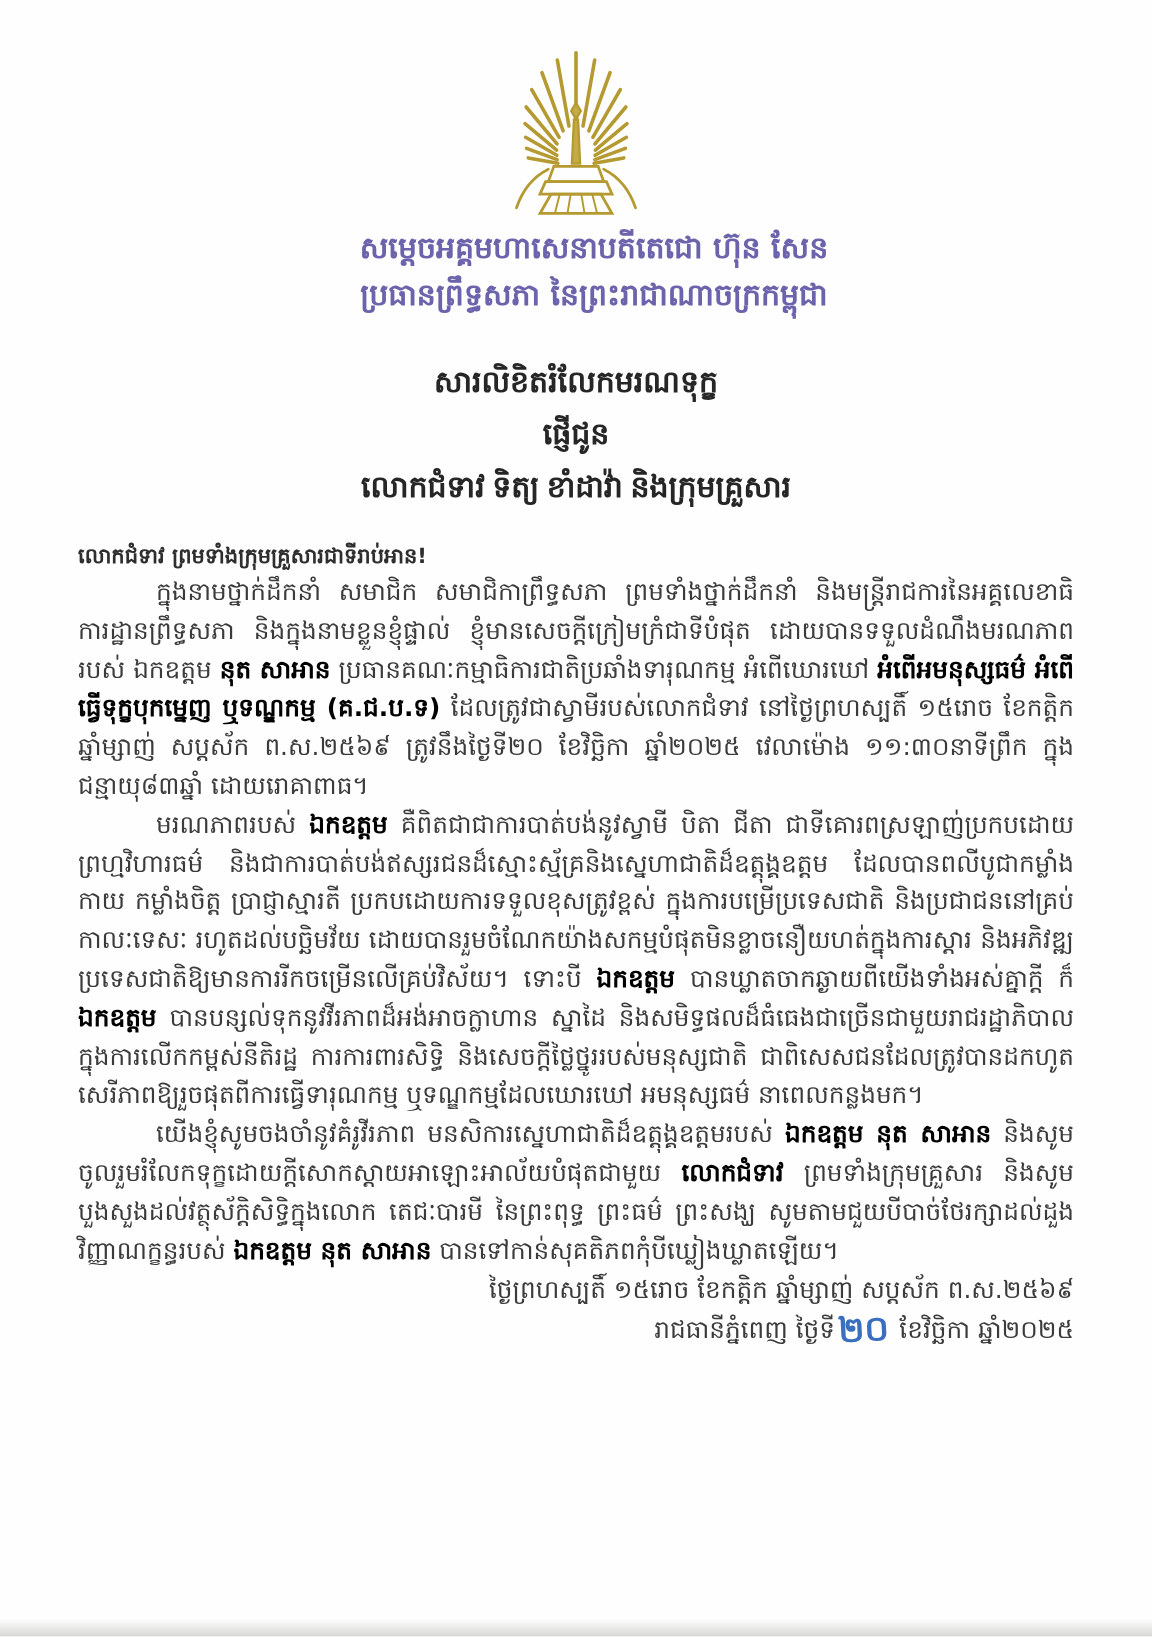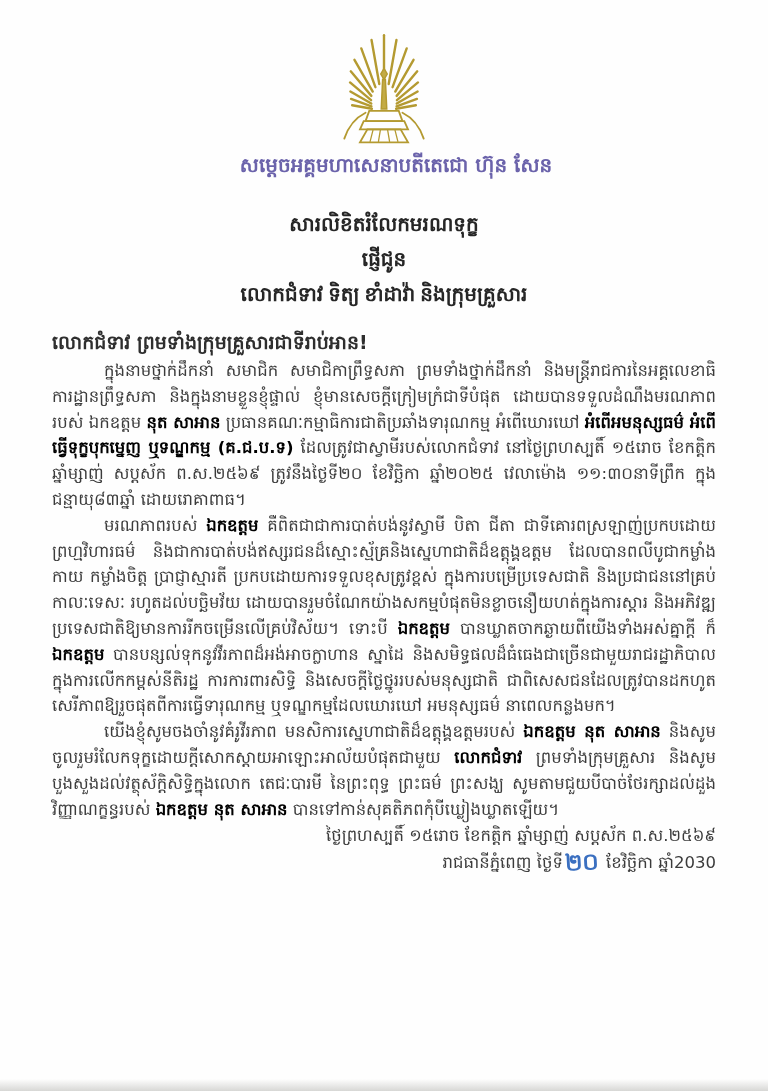--- a/index.html
+++ b/index.html
@@ -13,21 +13,21 @@
     content:"";position:absolute;left:0;right:0;bottom:0;height:12px;
     background:linear-gradient(to top,#d7d7d5,rgba(215,215,213,0));
     pointer-events:none;
   }
   .emblem-wrap{padding-top:26px;text-align:center;}
   .letterhead{ text-align:center; color:#6b63ab; font-weight:bold;padding-left:24px; }
   .letterhead .lh-line{font-size:20px;line-height:31px;}
   .doc-title{ text-align:center; font-weight:bold; color:#262626; margin-top:26px;font-family:Liberation Serif, serif;}
   .doc-title .t-line{font-size:20px;line-height:35px;}
   .content{padding:0 52px;}
-  .salutation{ font-weight:bold; font-size:19px; color:#2e2e2e; margin-top:18px; }
+  .salutation{ font-weight:bold; font-size:14px; color:#2e2e2e; margin-top:18px; }
   .body-par{
     margin:0; font-size:16.5px; line-height:25.8px; text-align:justify;
     text-indent:52px; color:#3b3b3b;
   }
   .body-par .b, .closing .b{font-weight:bold;color:#000000;}
   .closing{
     margin:0; font-size:16.5px; line-height:25.8px; text-indent:52px; color:#3b3b3b;
   }
   .dateline{ text-align:right; font-size:16.5px; line-height:27px; color:#3b3b3b; margin-top:0; }
   .hand-day{
@@ -76,35 +76,36 @@
       <line x1="64" y1="113" x2="66" y2="125" stroke-width="1.4"></line>
       <line x1="72" y1="113" x2="75" y2="125" stroke-width="1.4"></line>
 
       <path d="M40,94 C28,100 21,110 17,122" stroke-width="2"></path>
       <path d="M80,94 C92,100 99,110 103,122" stroke-width="2"></path>
     </svg>
   </div>
 
   <div class="letterhead">
     <div class="lh-line">សម្តេចអគ្គមហាសេនាបតីតេជោ ហ៊ុន សែន</div>
+    <div class="lh-line">ប្រធានព្រឹទ្ធសភា នៃព្រះរាជាណាចក្រកម្ពុជា</div>
   </div>
 
   <div class="doc-title">
     <div class="t-line">សារលិខិតរំលែកមរណទុក្ខ</div>
     <div class="t-line">ផ្ញើជូន</div>
     <div class="t-line">លោកជំទាវ ទិត្យ ខាំដាវ៉ា និងក្រុមគ្រួសារ</div>
   </div>
 
   <div class="content">
     <div class="salutation">លោកជំទាវ ព្រមទាំងក្រុមគ្រួសារជាទីរាប់អាន!</div>
 
     <p class="body-par"><span>ក្នុងនាមថ្នាក់ដឹកនាំ សមាជិក សមាជិកាព្រឹទ្ធសភា ព្រមទាំងថ្នាក់ដឹកនាំ និងមន្ត្រីរាជការនៃអគ្គលេខាធិការដ្ឋានព្រឹទ្ធសភា និងក្នុងនាមខ្លួនខ្ញុំផ្ទាល់ ខ្ញុំមានសេចក្តីក្រៀមក្រំជាទីបំផុត ដោយបានទទួលដំណឹងមរណភាពរបស់ ឯកឧត្តម </span><span class="b">នុត សាអាន</span><span> ប្រធានគណៈកម្មាធិការជាតិប្រឆាំងទារុណកម្ម អំពើឃោរឃៅ </span><span class="b">អំពើអមនុស្សធម៌ អំពើធ្វើទុក្ខបុកម្នេញ ឬទណ្ឌកម្ម (គ.ជ.ប.ទ)</span><span> ដែលត្រូវជាស្វាមីរបស់លោកជំទាវ នៅថ្ងៃព្រហស្បតិ៍ ១៥រោច ខែកត្តិក ឆ្នាំម្សាញ់ សប្តស័ក ព.ស.២៥៦៩ ត្រូវនឹងថ្ងៃទី២០ ខែវិច្ឆិកា ឆ្នាំ២០២៥ វេលាម៉ោង ១១:៣០នាទីព្រឹក ក្នុងជន្មាយុ៨៣ឆ្នាំ ដោយរោគាពាធ។</span></p>
     <p class="body-par"><span>មរណភាពរបស់ </span><span class="b">ឯកឧត្តម</span><span> គឺពិតជាជាការបាត់បង់នូវស្វាមី បិតា ជីតា ជាទីគោរពស្រឡាញ់ប្រកបដោយព្រហ្មវិហារធម៌ និងជាការបាត់បង់ឥស្សរជនដ៏ស្មោះស្ម័គ្រនិងស្នេហាជាតិដ៏ឧត្តុង្គឧត្តម ដែលបានពលីបូជាកម្លាំងកាយ កម្លាំងចិត្ត ប្រាជ្ញាស្មារតី ប្រកបដោយការទទួលខុសត្រូវខ្ពស់ ក្នុងការបម្រើប្រទេសជាតិ និងប្រជាជននៅគ្រប់កាលៈទេសៈ រហូតដល់បច្ឆិមវ័យ ដោយបានរួមចំណែកយ៉ាងសកម្មបំផុតមិនខ្លាចនឿយហត់ក្នុងការស្តារ និងអភិវឌ្ឍប្រទេសជាតិឱ្យមានការរីកចម្រើនលើគ្រប់វិស័យ។ ទោះបី </span><span class="b">ឯកឧត្តម</span><span> បានឃ្លាតចាកឆ្ងាយពីយើងទាំងអស់គ្នាក្តី ក៏ </span><span class="b">ឯកឧត្តម</span><span> បានបន្សល់ទុកនូវវីរភាពដ៏អង់អាចក្លាហាន ស្នាដៃ និងសមិទ្ធផលដ៏ធំធេងជាច្រើនជាមួយរាជរដ្ឋាភិបាល ក្នុងការលើកកម្ពស់នីតិរដ្ឋ ការការពារសិទ្ធិ និងសេចក្តីថ្លៃថ្នូររបស់មនុស្សជាតិ ជាពិសេសជនដែលត្រូវបានដកហូតសេរីភាពឱ្យរួចផុតពីការធ្វើទារុណកម្ម ឬទណ្ឌកម្មដែលឃោរឃៅ អមនុស្សធម៌ នាពេលកន្លងមក។</span></p>
     <p class="body-par"><span>យើងខ្ញុំសូមចងចាំនូវគំរូវីរភាព មនសិការស្នេហាជាតិដ៏ឧត្តុង្គឧត្តមរបស់ </span><span class="b">ឯកឧត្តម នុត សាអាន</span><span> និងសូមចូលរួមរំលែកទុក្ខដោយក្តីសោកស្តាយអាឡោះអាល័យបំផុតជាមួយ </span><span class="b">លោកជំទាវ</span><span> ព្រមទាំងក្រុមគ្រួសារ និងសូមបួងសួងដល់វត្ថុស័ក្តិសិទ្ធិក្នុងលោក តេជៈបារមី នៃព្រះពុទ្ធ ព្រះធម៌ ព្រះសង្ឃ សូមតាមជួយបីបាច់ថែរក្សាដល់ដួងវិញ្ញាណក្ខន្ធរបស់ </span><span class="b">ឯកឧត្តម នុត សាអាន</span><span> បានទៅកាន់សុគតិភពកុំបីឃ្លៀងឃ្លាតឡើយ។</span></p>
 
     <div class="dateline">
       <div>ថ្ងៃព្រហស្បតិ៍ ១៥រោច ខែកត្តិក ឆ្នាំម្សាញ់ សប្តស័ក ព.ស.២៥៦៩</div>
-      <div><span>រាជធានីភ្នំពេញ ថ្ងៃទី</span><span class="hand-day">២០</span><span> ខែវិច្ឆិកា ឆ្នាំ2030</span></div>
+      <div><span>រាជធានីភ្នំពេញ ថ្ងៃទី</span><span class="hand-day">២០</span><span> ខែវិច្ឆិកា ឆ្នាំ២០២៥</span></div>
     </div>
   </div>
 
 
 </div>
 
 </body></html>

